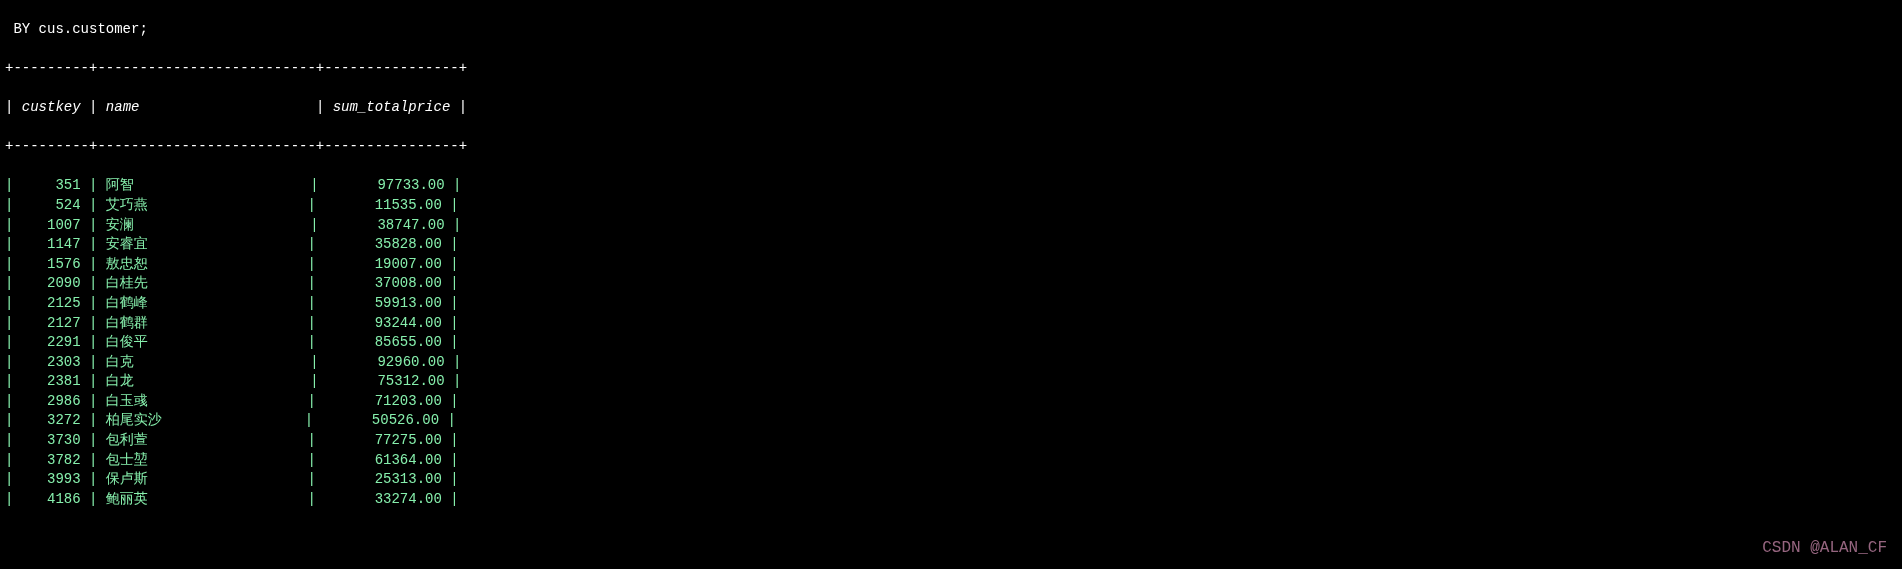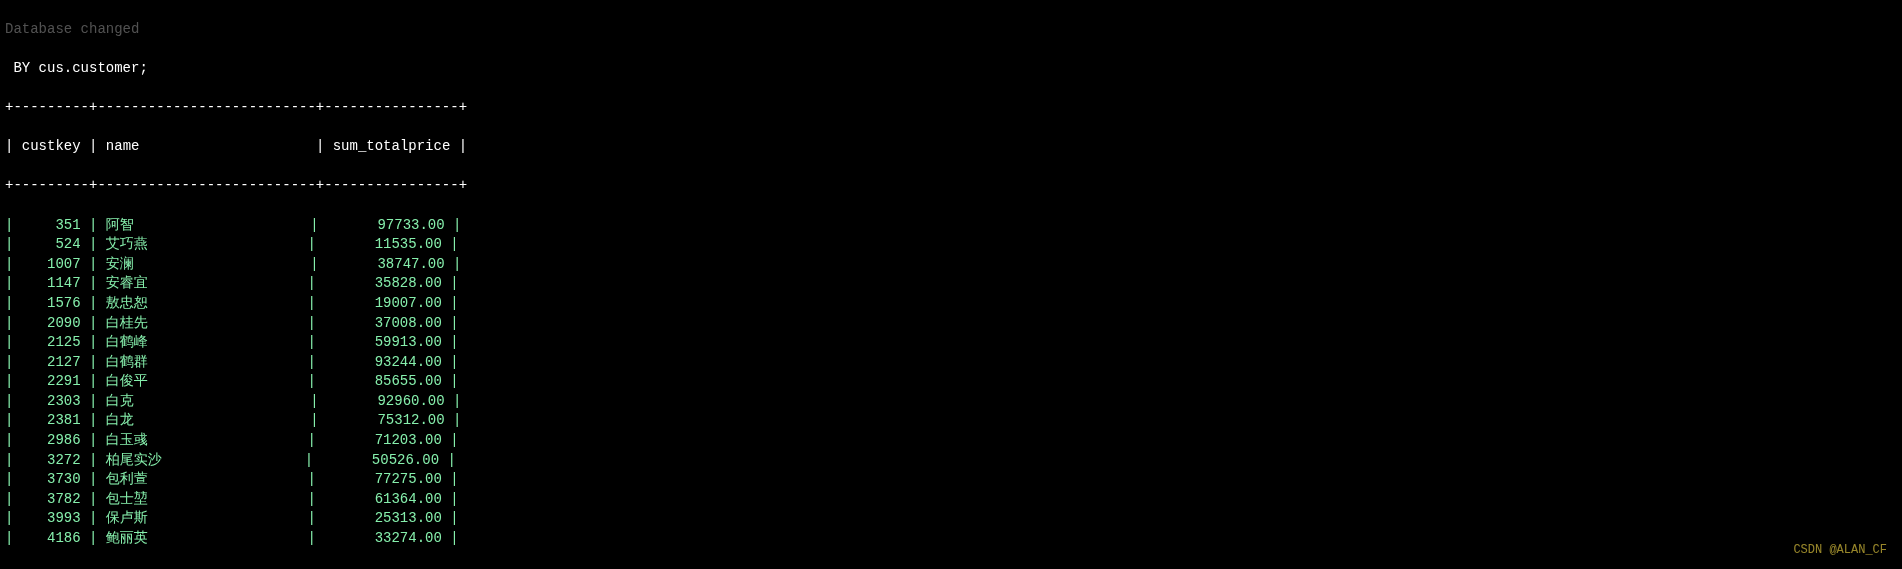--- a/index.html
+++ b/index.html
@@ -27,38 +27,38 @@
       opacity: 0.6;
     }
     .prompt-line {
       color: #ffffff;
     }
     .separator-line {
       color: #ffffff;
     }
     .header-row {
       color: #ffffff;
+      font-style: italic;
     }
     .data-row {
       color: #86efac;
     }
     .watermark {
       position: absolute;
       bottom: 10px;
       right: 15px;
-      color: #fde047;
+      color: #f9a8d4;
       opacity: 0.6;
-      font-size: 12px;
+      font-size: 16px;
     }
   </style>
 </head>
 <body>
 
 <div class="terminal">
-<div class="faded-line">Database changed</div>
 <div class="prompt-line"> BY cus.customer;</div>
 <div class="separator-line">+---------+--------------------------+----------------+</div>
 <div class="header-row">| <span>custkey</span> | <span>name</span>                     | <span>sum_totalprice</span> |</div>
 <div class="separator-line">+---------+--------------------------+----------------+</div>
 <div id="table-rows-container"><div class="data-row">|     351 | 阿智                     |       97733.00 |</div><div class="data-row">|     524 | 艾巧燕                   |       11535.00 |</div><div class="data-row">|    1007 | 安澜                     |       38747.00 |</div><div class="data-row">|    1147 | 安睿宜                   |       35828.00 |</div><div class="data-row">|    1576 | 敖忠恕                   |       19007.00 |</div><div class="data-row">|    2090 | 白桂先                   |       37008.00 |</div><div class="data-row">|    2125 | 白鹤峰                   |       59913.00 |</div><div class="data-row">|    2127 | 白鹤群                   |       93244.00 |</div><div class="data-row">|    2291 | 白俊平                   |       85655.00 |</div><div class="data-row">|    2303 | 白克                     |       92960.00 |</div><div class="data-row">|    2381 | 白龙                     |       75312.00 |</div><div class="data-row">|    2986 | 白玉彧                   |       71203.00 |</div><div class="data-row">|    3272 | 柏尾实沙                 |       50526.00 |</div><div class="data-row">|    3730 | 包利萱                   |       77275.00 |</div><div class="data-row">|    3782 | 包士堃                   |       61364.00 |</div><div class="data-row">|    3993 | 保卢斯                   |       25313.00 |</div><div class="data-row">|    4186 | 鲍丽英                   |       33274.00 |</div></div>
 </div>
 
 <div class="watermark">CSDN @ALAN_CF</div>
 
 </body></html>

